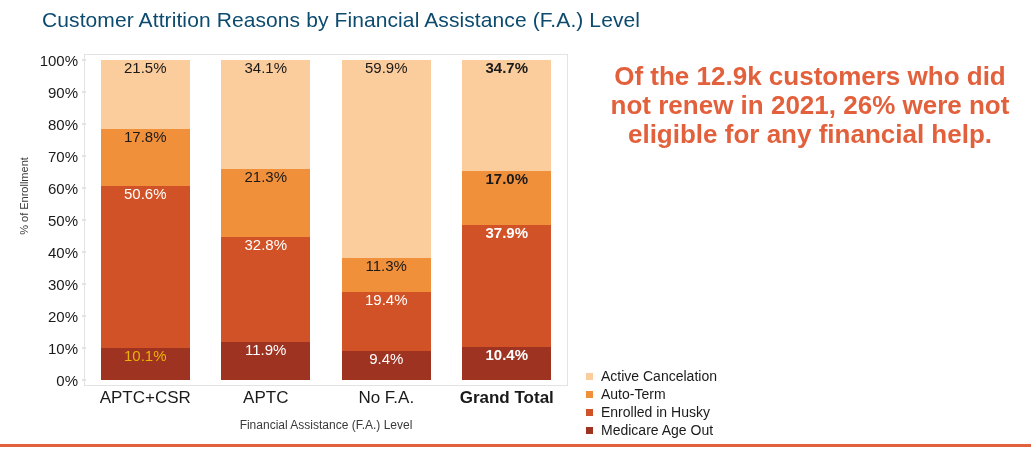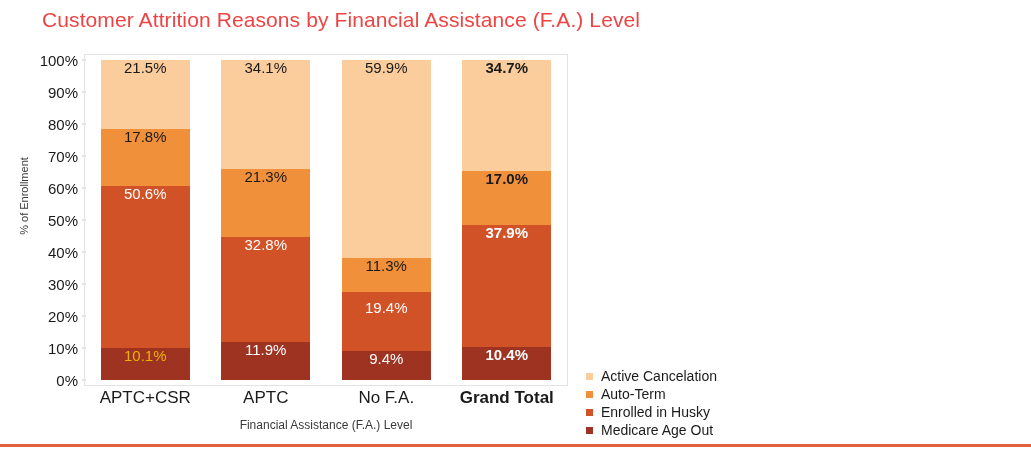--- a/index.html
+++ b/index.html
@@ -15,21 +15,21 @@
     font-family: "Liberation Sans", sans-serif;
     -webkit-font-smoothing: antialiased;
   }
 
   
   #slide-title {
     position: absolute;
     left: 42px;
     top: 8px;
     font-size: 21px;
-    color: #ef4444;
+    color: #0c4a6e;
     letter-spacing: 0.1px;
     white-space: nowrap;
   }
 
   
   #chart-region {
     position: absolute;
     left: 0;
     top: 40px;
     width: 590px;
@@ -272,21 +272,21 @@
       </div>
       <div class="bar-group" style="left: 256.665px; width: 89.17px;">
         <div class="bar">
           <div class="seg" style="height: 207px; background: rgb(251, 204, 156);">
             <span class="seg-label" style="color: rgb(26, 26, 26);">59.9%</span>
           </div>
           <div class="seg" style="height: 36.16px; background: rgb(241, 144, 59);">
             <span class="seg-label" style="color: rgb(26, 26, 26);">11.3%</span>
           </div>
           <div class="seg" style="height: 62.08px; background: rgb(209, 82, 39);">
-            <span class="seg-label" style="color: rgb(255, 255, 255); margin-top: 8px;">19.4%</span>
+            <span class="seg-label" style="color: rgb(255, 255, 255);">19.4%</span>
           </div>
           <div class="seg" style="height: 30.08px; background: rgb(158, 51, 33);">
             <span class="seg-label" style="color: rgb(255, 255, 255);">9.4%</span>
           </div>
         </div>
       </div>
       <div class="bar-group" style="left: 377.165px; width: 89.17px;">
         <div class="bar">
           <div class="seg" style="height: 111.04px; background: rgb(251, 204, 156);">
             <span class="seg-label" style="color: rgb(26, 26, 26); font-weight: bold;">34.7%</span>
@@ -327,15 +327,16 @@
       <span class="legend-swatch" style="background: rgb(209, 82, 39);"></span>
       <span class="legend-label">Enrolled in Husky</span>
     </div>
     <div class="legend-item">
       <span class="legend-swatch" style="background: rgb(158, 51, 33);"></span>
       <span class="legend-label">Medicare Age Out</span>
     </div>
   </div>
 
 <div id="callout">
+    <div class="callout-para" style="color: rgb(226, 97, 60);">Of the 12.9k customers who did not renew in 2021, 26% were not eligible for any financial help.</div>
   </div>
 
 <div id="bottom-rule"></div>
 
 </body></html>

